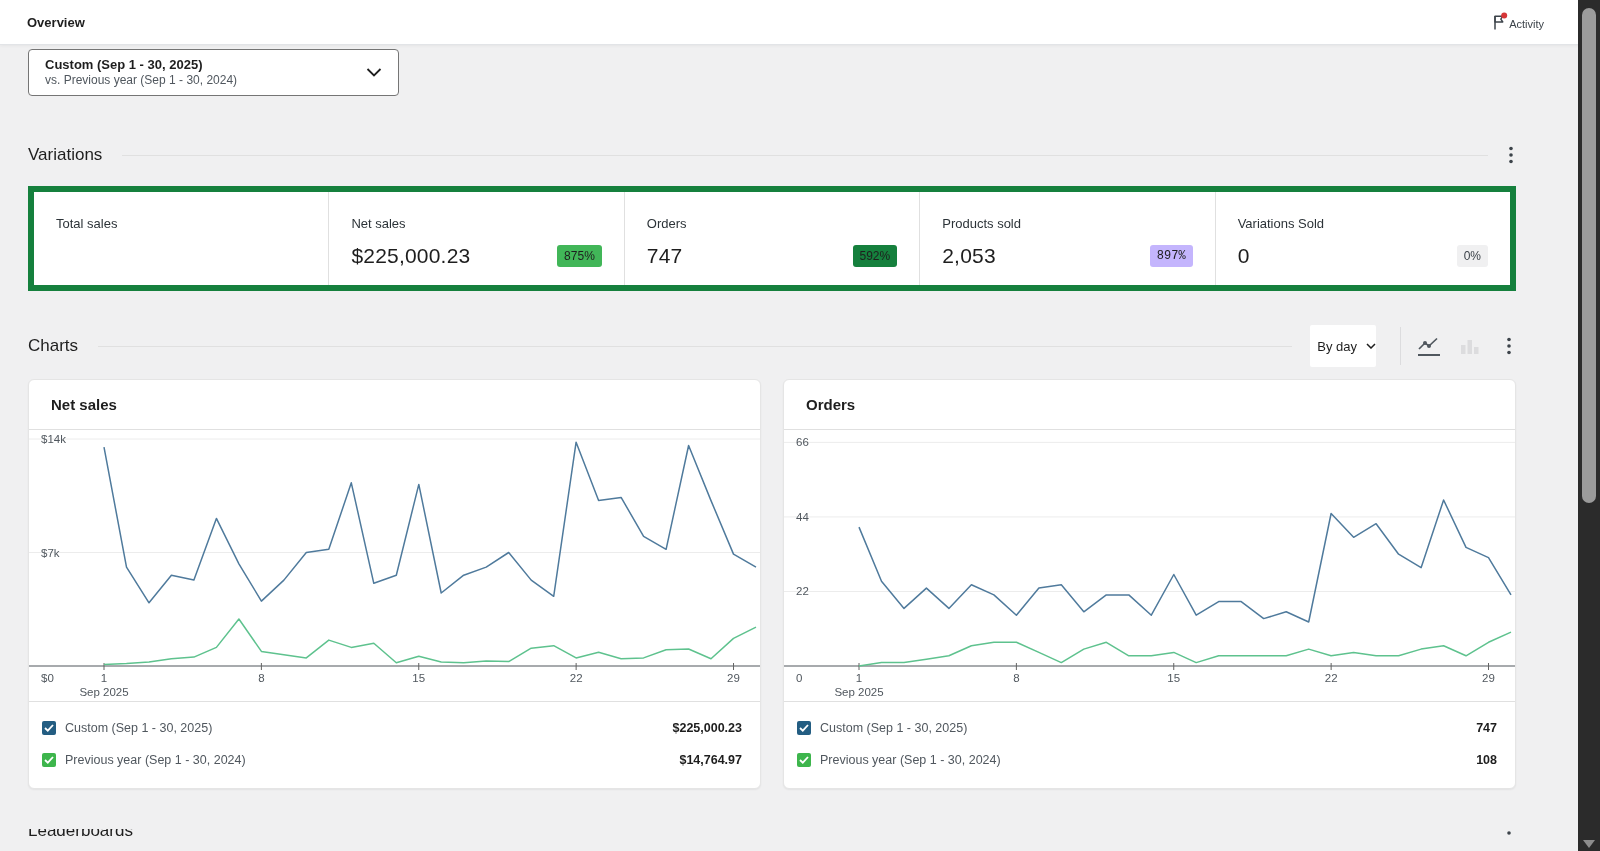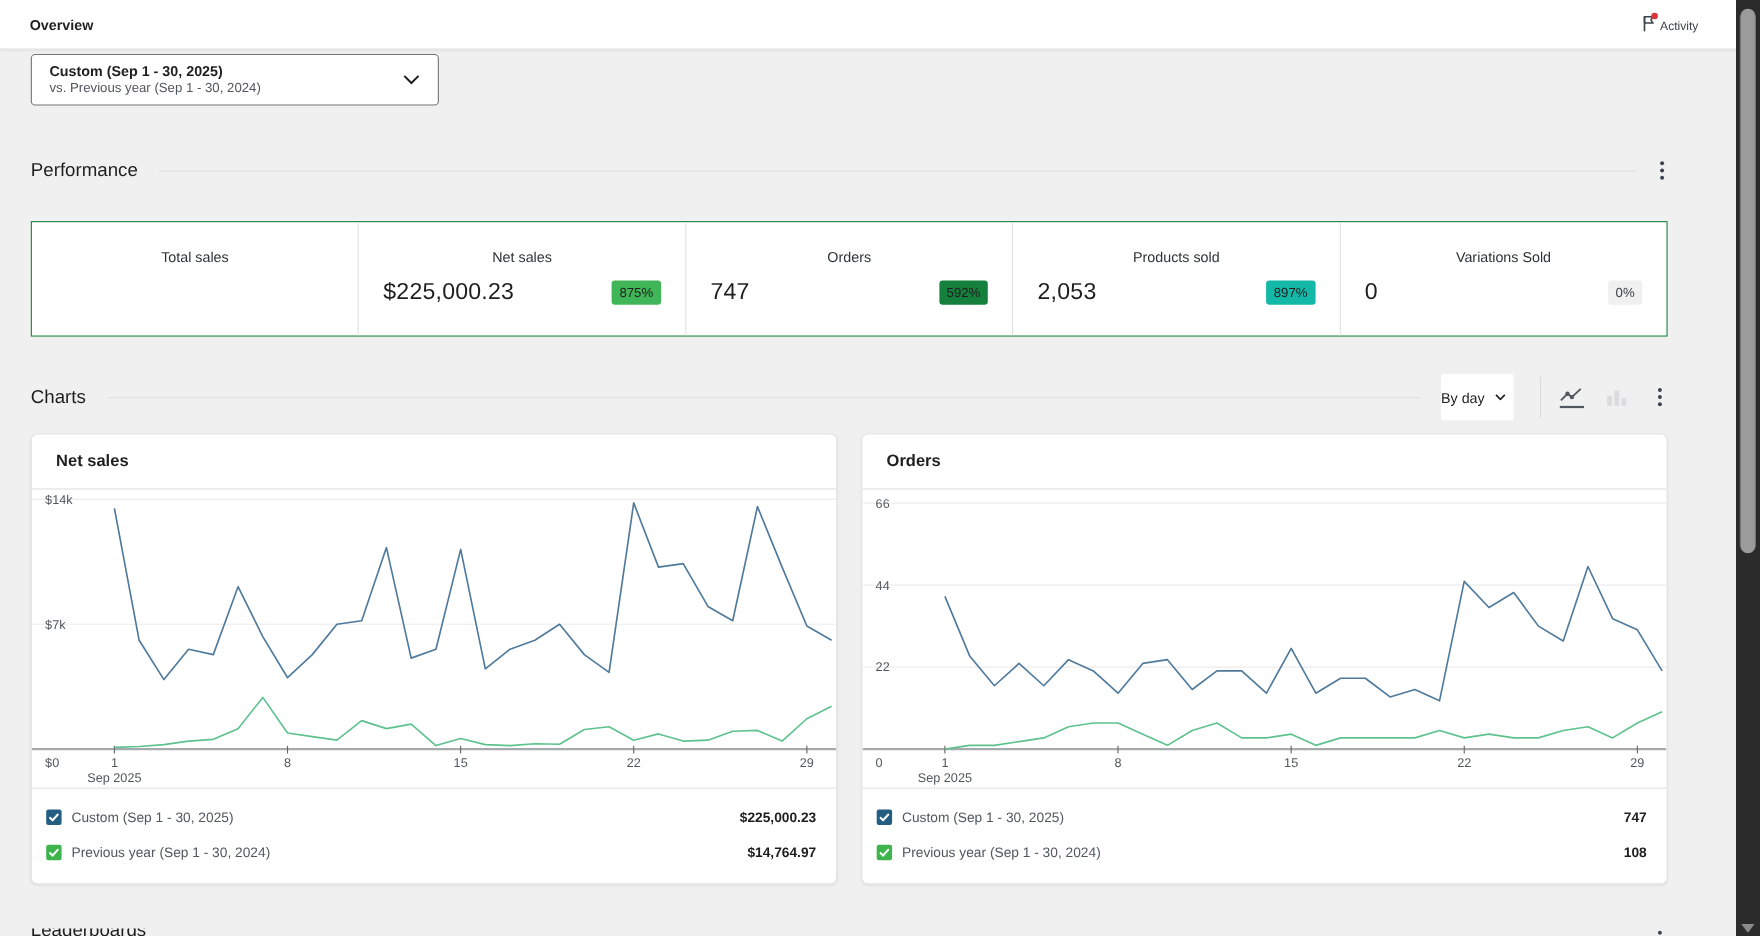--- a/index.html
+++ b/index.html
@@ -38,34 +38,34 @@
   
   .sec-head { display: flex; align-items: center; }
   .sec-head h2 { font-size: 17px; font-weight: 500; color: #1e1e1e; white-space: nowrap; }
   .rule { flex: 1; height: 1px; background: #e0e0e0; margin: 0 18px 0 20px; }
   .kebab-btn { background: none; border: none; cursor: pointer; padding: 4px 2px; display: flex; }
   .perf-head { margin-top: 45px; }
   .charts-head { margin-top: 34px; height: 42px; }
 
   
   .stats {
-    margin-top: 32px; background: #fff; border: 1px solid #15803d;
-    display: flex; height: 105px; text-align: center;
+    margin-top: 17px; background: #fff; border: 6px solid #15803d;
+    display: flex; height: 105px;
   }
   .stat { flex: 1; padding: 24px 22px 0 22px; border-right: 1px solid #e0e0e0; }
   .stat:last-child { border-right: none; }
   .stat-label { font-size: 13px; color: #2c3338; }
   .stat-row { display: flex; align-items: center; justify-content: space-between; margin-top: 13px; }
   .stat-value { font-size: 21px; font-weight: 500; color: #1e1e1e; letter-spacing: .2px; }
   .badge { font-size: 12px; padding: 4px 7px; border-radius: 3px; line-height: 1.2; }
 
   
   .interval-select {
     background: #fff; border: none; border-radius: 2px; height: 42px; width: 66px;
-    display: flex; align-items: center; justify-content: flex-start; gap: 9px;
+    display: flex; align-items: center; justify-content: flex-end; gap: 9px;
     font-size: 13px; color: #1e1e1e; cursor: pointer; font-family: inherit;
   }
   .vsep { width: 1px; height: 38px; background: #dcdcde; margin: 0 15px 0 24px; }
   .icon-btn { background: none; border: none; cursor: pointer; padding: 2px; display: flex; flex-direction: column; align-items: center; }
   .icon-btn.active .active-underline { width: 22px; height: 2px; background: #50575e; margin-top: 3px; }
   .charts-head .kebab-btn { margin-left: 22px; margin-right: 2px; }
   .bar-icon-btn { margin-left: 16px; }
 
   
   .chart-row { display: flex; gap: 22px; margin-top: 12px; }
@@ -122,21 +122,21 @@
       <span class="dr-sub">vs. Previous year (Sep 1 - 30, 2024)</span>
     </span>
     <span class="dr-chevron">
       <svg width="16" height="9" viewBox="0 0 16 9">
           <polyline points="1.5,1 8,7.5 14.5,1" fill="none" stroke="#1e1e1e" stroke-width="1.8"></polyline>
         </svg>
     </span>
   </button>
 
   <div class="sec-head perf-head">
-    <h2>Performance</h2>
+    <h2>Variations</h2>
     <div class="rule"></div>
     <button class="kebab-btn">
       <svg width="6" height="20" viewBox="0 0 6 20">
         <circle cx="3" cy="3.5" r="1.8" fill="#3c434a"></circle>
           <circle cx="3" cy="10" r="1.8" fill="#3c434a"></circle>
           <circle cx="3" cy="16.5" r="1.8" fill="#3c434a"></circle>
       </svg>
     </button>
   </div>
 
@@ -155,21 +155,21 @@
       <div class="stat-label">Orders</div>
       <div class="stat-row">
         <span class="stat-value">747</span>
         <span class="badge" style="background: #15803d; color: rgb(30, 30, 30);">592%</span>
       </div>
     </div>
     <div class="stat">
       <div class="stat-label">Products sold</div>
       <div class="stat-row">
         <span class="stat-value">2,053</span>
-        <span class="badge" style="background: #14b8a6; color: rgb(30, 30, 30);">897%</span>
+        <span class="badge" style="background: #c4b5fd; color: rgb(30, 30, 30); font-family: Liberation Mono, monospace;">897%</span>
       </div>
     </div>
     <div class="stat">
       <div class="stat-label">Variations Sold</div>
       <div class="stat-row">
         <span class="stat-value">0</span>
         <span class="badge" style="background: rgb(240, 240, 241); color: rgb(60, 67, 74);">0%</span>
       </div>
     </div>
   </div>

